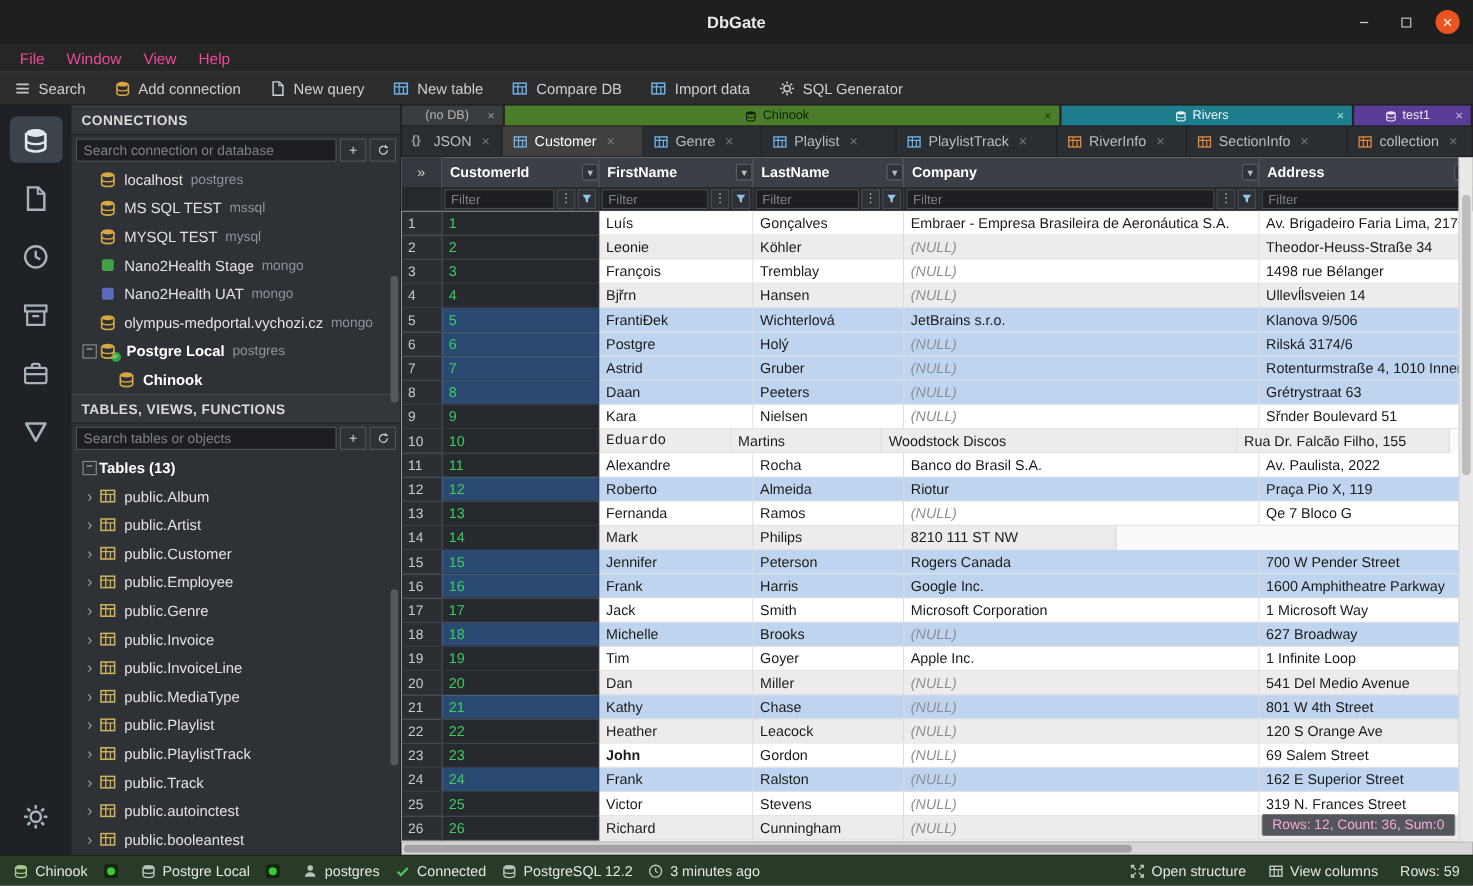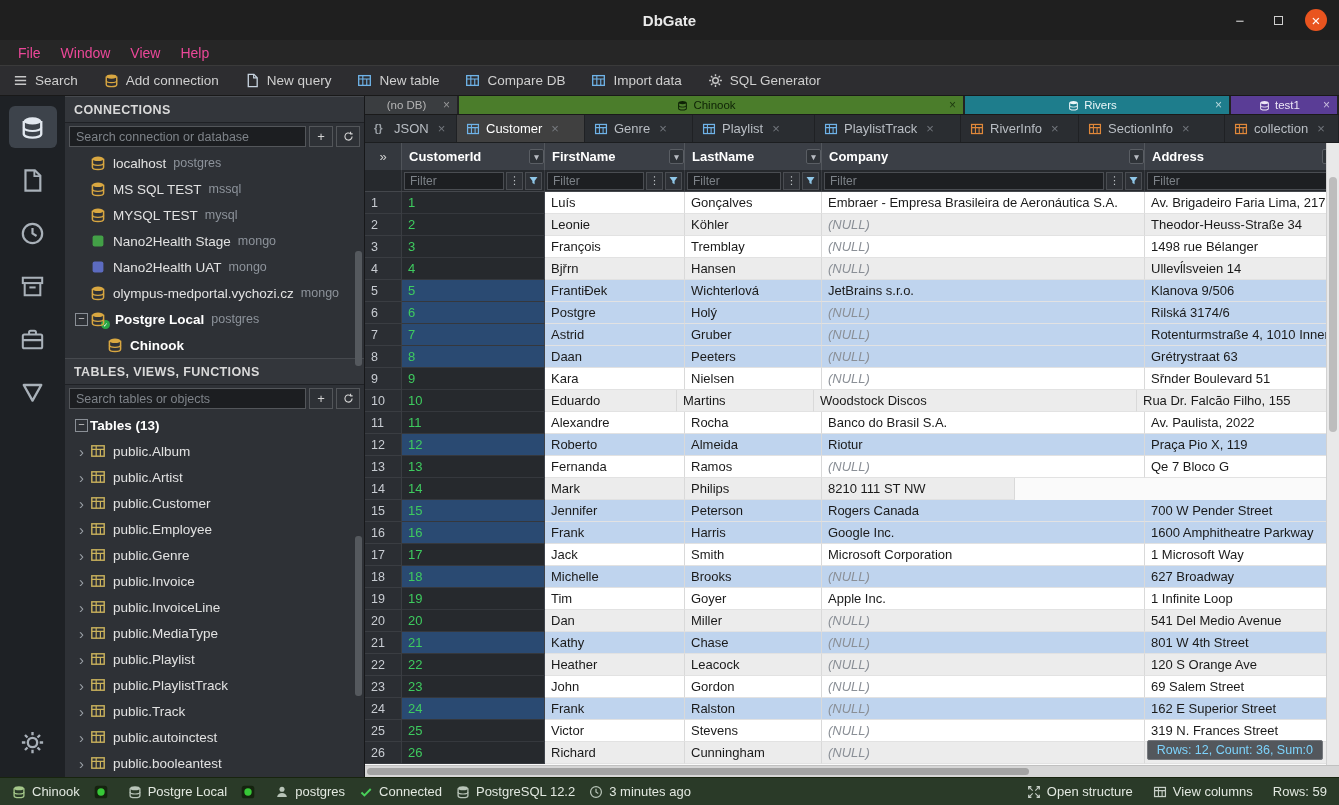--- a/index.html
+++ b/index.html
@@ -92,21 +92,21 @@
 .gfbtn .ic{width:11px;height:11px}
 .gbody{flex:1;overflow:hidden;background:#fafafa;position:relative}
 .grow{display:flex;height:22px;flex:0 0 22px}
 .gnum{width:37px;flex:0 0 37px;background:#2b2e33;color:#c8ccd2;font-size:12.5px;display:flex;align-items:center;padding-left:6px;border-bottom:1px solid #3a3d42;border-right:1px solid #3a3d42}
 .gcell{flex:0 0 auto;font-size:13px;color:#1a1a1a;padding:0 6px;display:flex;align-items:center;border-right:1px solid #d9d9d9;border-bottom:1px solid #e2e2e2;white-space:nowrap;overflow:hidden;background:#fff}
 .grow:nth-child(even) .gcell{background:#ececec}
 .grow.sel .gcell{background:#bfd4ee}
 .gcell.idc,.grow:nth-child(even) .gcell.idc{background:#26292d;color:#3ecb5f;border-right:1px solid #3f434a;border-bottom:1px solid #35383d}
 .grow.sel .gcell.idc{background:#2a4a72}
 .gcell.nullv{color:#8a8f96;font-style:italic}
-.gridoverlay{position:absolute;right:16px;bottom:5px;background:#53575c;color:#7dd3fc;font-size:12.5px;padding:2px 9px;border:1px solid #76797e;border-radius:2px;z-index:6;white-space:nowrap}
+.gridoverlay{position:absolute;right:16px;bottom:5px;background:#53575c;color:#f9a8d4;font-size:12.5px;padding:2px 9px;border:1px solid #76797e;border-radius:2px;z-index:6;white-space:nowrap}
 .vscroll{position:absolute;top:0;right:0;bottom:0;width:13px;background:#e9e9e9;border-left:1px solid #d2d2d2;z-index:5}
 .vthumb{position:absolute;left:2px;right:2px;top:34px;height:255px;background:#bdbdbd;border-radius:5px}
 .hscroll{height:12px;background:#d6d6d6;border-top:1px solid #c0c0c0;position:relative;flex:0 0 12px}
 .hthumb{position:absolute;left:2px;top:2px;bottom:2px;width:68%;background:#a3a3a3;border-radius:5px}
 
 
 .statusbar{height:28px;background:#2a3a28;display:flex;align-items:center;padding:0 12px;gap:18px;font-size:13px;color:#e2e8e0;border-top:1px solid #18240f;flex:0 0 28px}
 .sb-item{display:flex;align-items:center;gap:6px;white-space:nowrap}
 .sb-item .ic{width:14px;height:14px}
 .sb-right{margin-left:auto;display:flex;gap:20px}
@@ -883,21 +883,21 @@
               <div class="gnum">9</div>
               <div class="gcell idc" style="width: 143px;">9</div>
               <div class="gcell" style="width: 140px;">Kara</div>
               <div class="gcell" style="width: 137px;">Nielsen</div>
               <div class="gcell nullv" style="width: 323px;">(NULL)</div>
               <div class="gcell" style="width: 193px;">Sřnder Boulevard 51</div>
             </div>
             <div class="grow">
               <div class="gnum">10</div>
               <div class="gcell idc" style="width: 143px;">10</div>
-              <div class="gcell" style="width: 132px;">Eduardo</div>
+              <div class="gcell" style="width: 120px; font-family: Liberation Mono, monospace;">Eduardo</div>
               <div class="gcell" style="width: 137px;">Martins</div>
               <div class="gcell" style="width: 323px;">Woodstock Discos</div>
               <div class="gcell" style="width: 193px;">Rua Dr. Falcão Filho, 155</div>
             </div>
             <div class="grow">
               <div class="gnum">11</div>
               <div class="gcell idc" style="width: 143px;">11</div>
               <div class="gcell" style="width: 140px;">Alexandre</div>
               <div class="gcell" style="width: 137px;">Rocha</div>
               <div class="gcell" style="width: 323px;">Banco do Brasil S.A.</div>
@@ -986,21 +986,21 @@
               <div class="gnum">22</div>
               <div class="gcell idc" style="width: 143px;">22</div>
               <div class="gcell" style="width: 140px;">Heather</div>
               <div class="gcell" style="width: 137px;">Leacock</div>
               <div class="gcell nullv" style="width: 323px;">(NULL)</div>
               <div class="gcell" style="width: 193px;">120 S Orange Ave</div>
             </div>
             <div class="grow">
               <div class="gnum">23</div>
               <div class="gcell idc" style="width: 143px;">23</div>
-              <div class="gcell" style="width: 140px;">John</div>
+              <div class="gcell" style="width: 140px; font-weight: bold;">John</div>
               <div class="gcell" style="width: 137px;">Gordon</div>
               <div class="gcell nullv" style="width: 323px;">(NULL)</div>
               <div class="gcell" style="width: 193px;">69 Salem Street</div>
             </div>
             <div class="grow sel">
               <div class="gnum">24</div>
               <div class="gcell idc" style="width: 143px;">24</div>
               <div class="gcell" style="width: 140px;">Frank</div>
               <div class="gcell" style="width: 137px;">Ralston</div>
               <div class="gcell nullv" style="width: 323px;">(NULL)</div>

